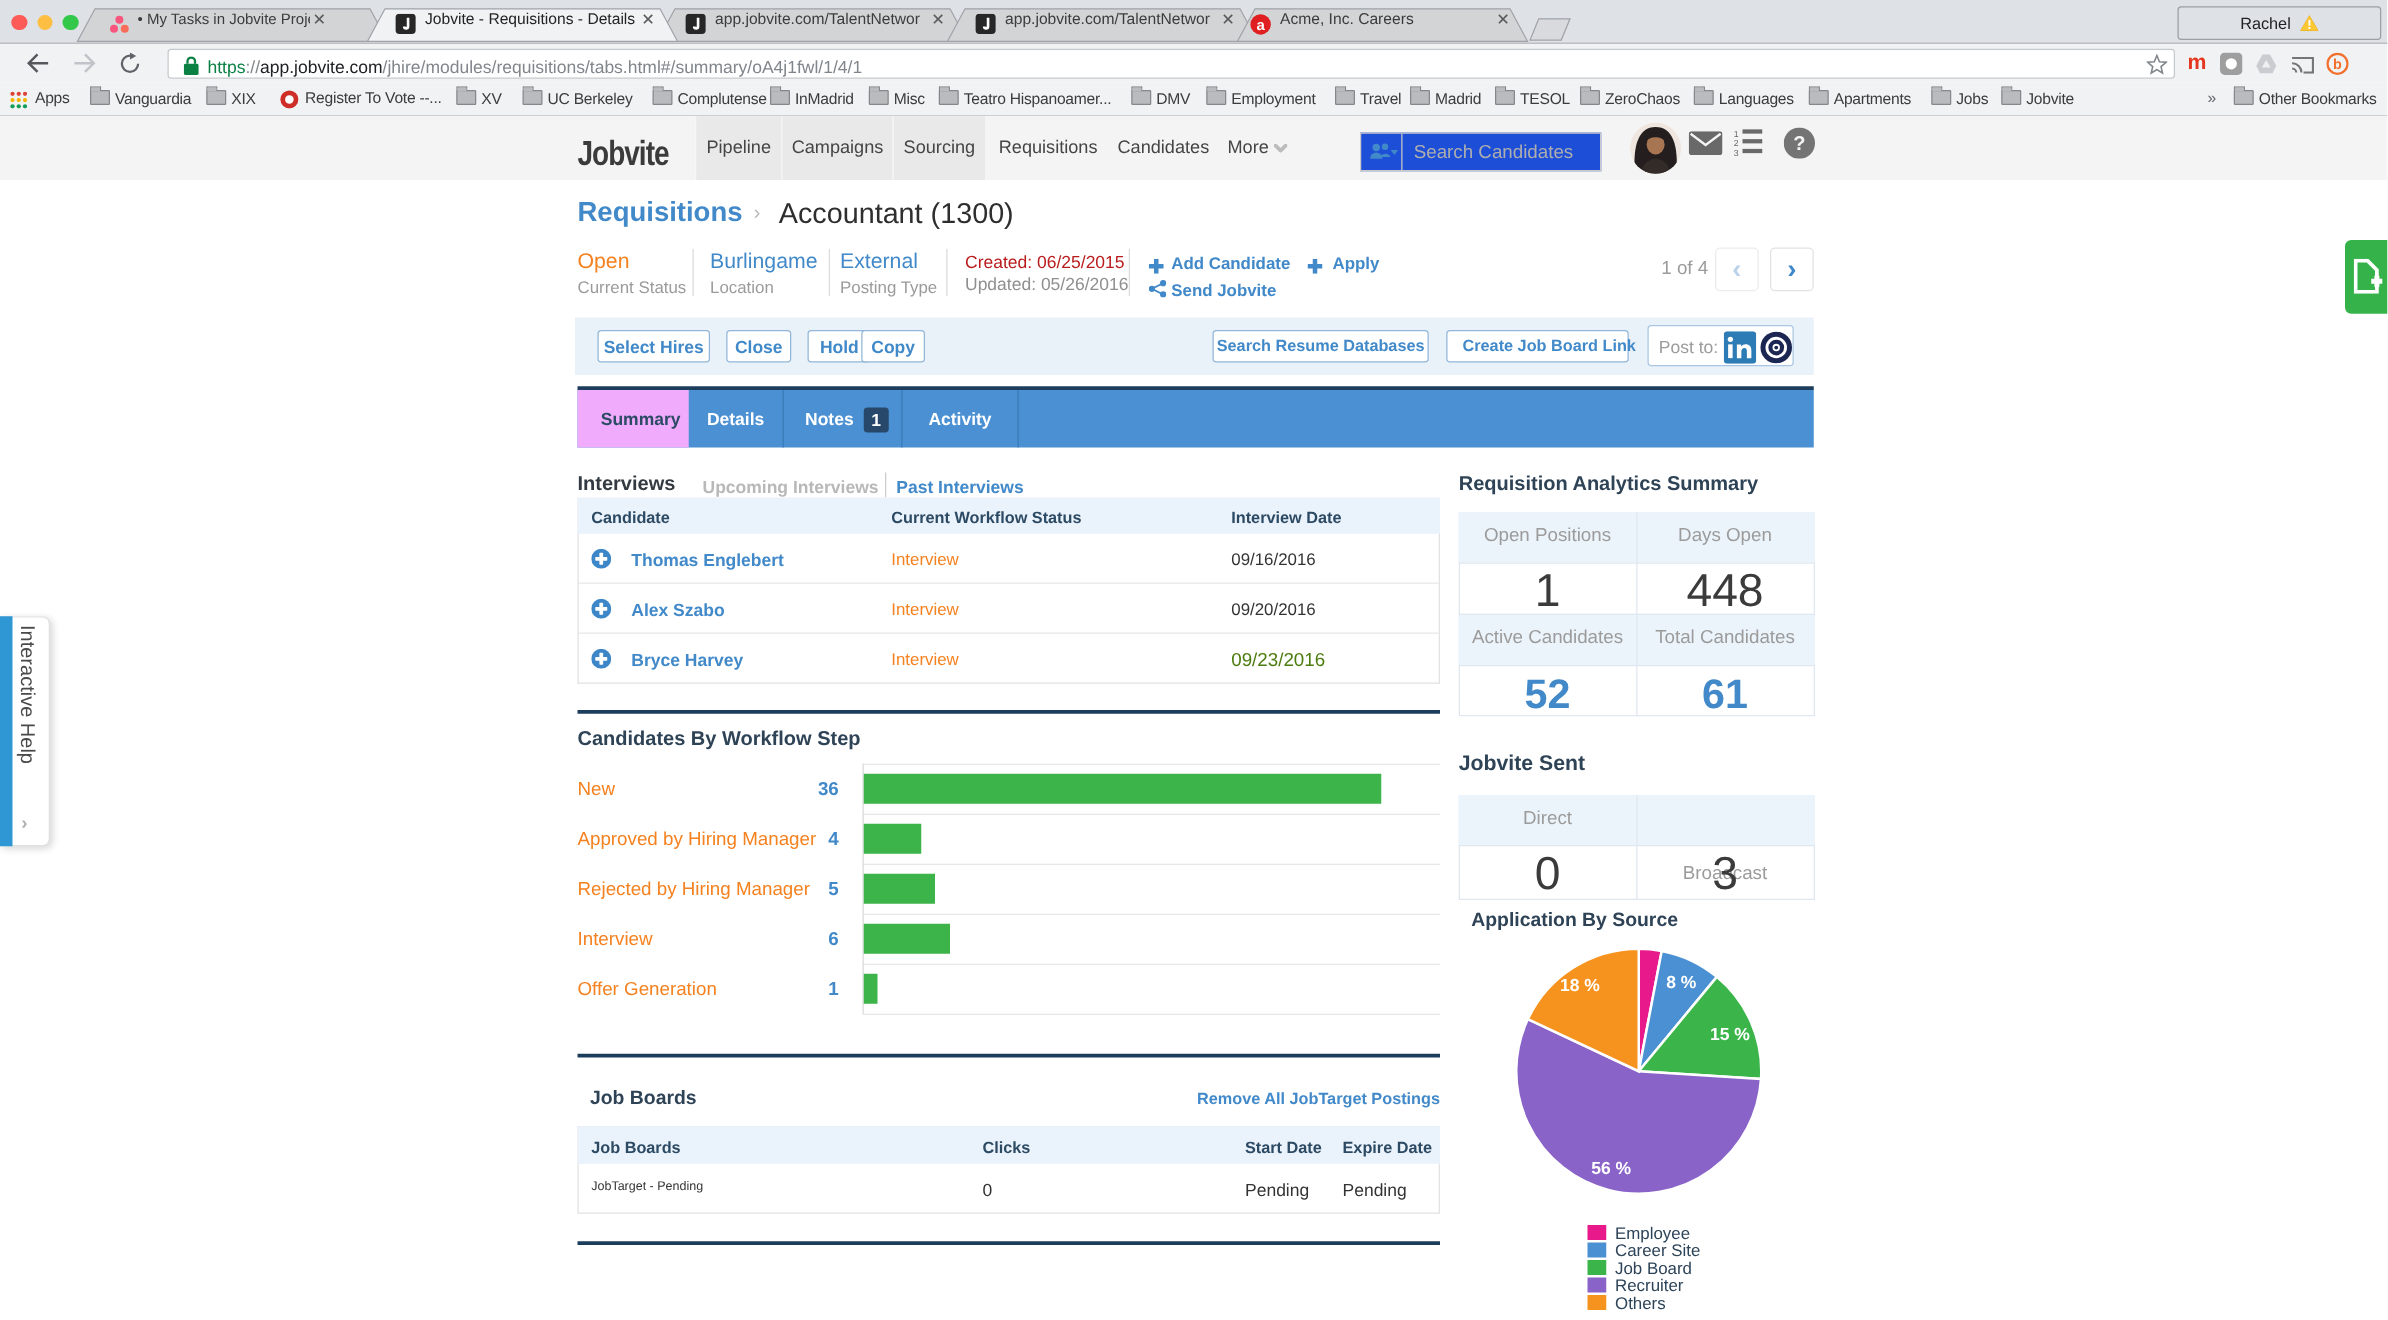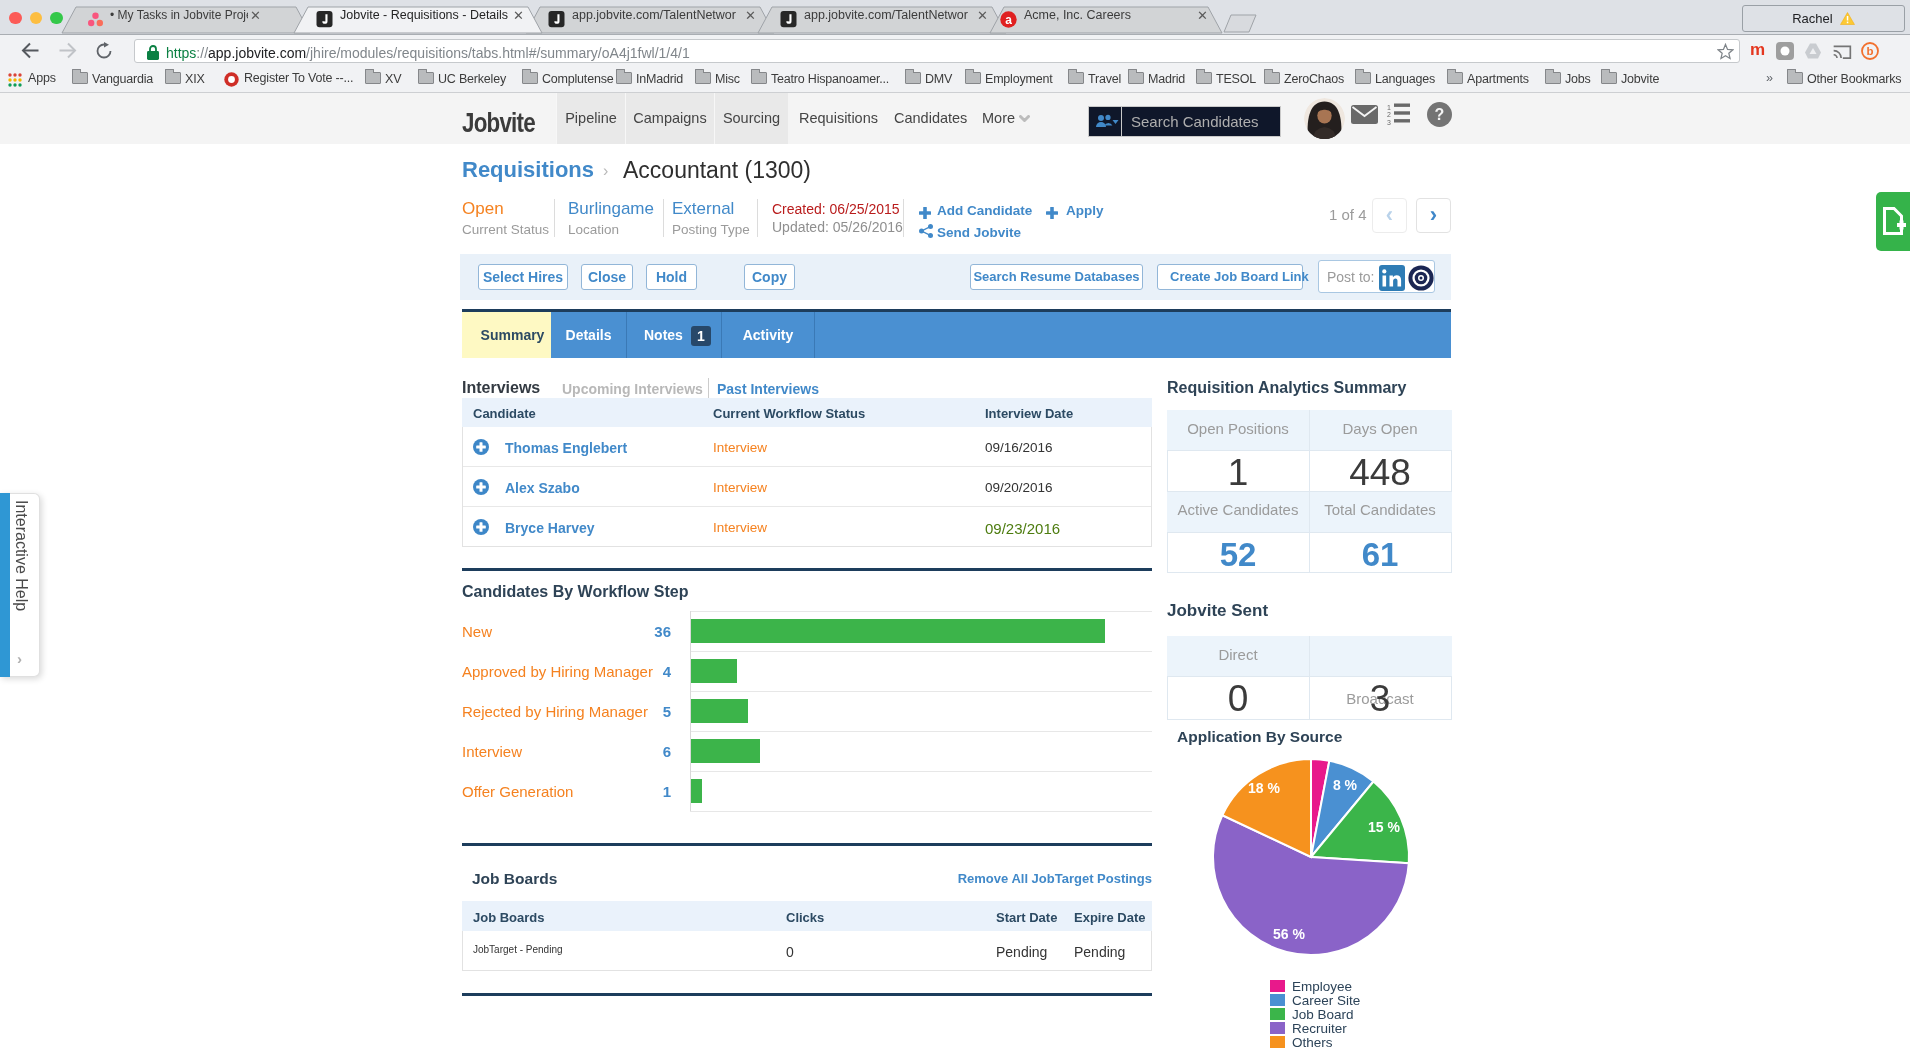--- a/index.html
+++ b/index.html
@@ -189,21 +189,21 @@
   <div class="abs" style="left:462px; top:14px; font-size:28px; font-weight:bold; color:#3b3b3b; letter-spacing:-1px; transform:scaleX(0.8); transform-origin:0 0;">Jobvite</div>
   <div class="nav1" style="left:556px; width:69px;">Pipeline</div>
   <div class="nav1" style="left:625px; width:89px;">Campaigns</div>
   <div class="nav1" style="left:714px; width:74px;">Sourcing</div>
   <div class="nav2" style="left:799px;">Requisitions</div>
   <div class="nav2" style="left:894px;">Candidates</div>
   <div class="nav2" style="left:982px;">More</div>
   <svg class="abs" style="left:1019px;top:22px" width="11" height="8" viewBox="0 0 11 8">
         <path d="M1.5 1.5 L5.5 5.5 L9.5 1.5" fill="none" stroke="#bcbcbc" stroke-width="3" stroke-linecap="round" stroke-linejoin="round"></path>
       </svg>
-  <div class="abs" style="left:1088px; top:13px; width:193px; height:31px; background:#0f172a; border:1px solid #c9c9c9;">
+  <div class="abs" style="left:1088px; top:13px; width:193px; height:31px; background:#1d4ed8; border:1px solid #c9c9c9;">
     <div class="abs" style="left:0; top:0; width:33px; height:29px; border-right:1px solid #c9c9c9;"></div>
     <svg class="abs" style="left:6px;top:7px" width="24" height="16" viewBox="0 0 24 16">
           <circle cx="6" cy="4" r="3" fill="#4189c9"></circle>
           <path d="M1 13 a5 5 0 0 1 10 0 Z" fill="#4189c9"></path>
           <circle cx="13" cy="3.4" r="2.6" fill="#4189c9"></circle>
           <path d="M9.4 11.5 a4.4 4.4 0 0 1 8 0 Z" fill="#4189c9"></path>
           <path d="M17.5 6 h6 l-3 4 Z" fill="#4189c9"></path>
         </svg>
     <div class="abs" style="left:42px; top:6px; font-size:15px; color:#aeaeae;">Search Candidates</div>
   </div>
@@ -283,21 +283,21 @@
     </svg>
 <div class="abs blue" style="left:937px; top:225px; font-size:13.5px; font-weight:bold;">Send Jobvite</div>
 <div class="abs grey" style="left:1329px; top:206px; font-size:15px;">1 of 4</div>
 <div class="abs" style="left:1372px; top:198px; width:35px; height:35px; border:1px solid #ececec; border-radius:4px; color:#b9d2ea; font-size:22px; font-weight:bold; text-align:center; line-height:32px;">‹</div>
 <div class="abs" style="left:1416px; top:198px; width:35px; height:35px; border:1px solid #e2e2e2; border-radius:4px; color:#3f87c9; font-size:22px; font-weight:bold; text-align:center; line-height:32px;">›</div>
 
 <div class="abs" style="left:460px; top:254px; width:991px; height:46px; background:#e9f1f9;"></div>
 <div class="btn" style="left:478px; width:90px;">Select Hires</div>
 <div class="btn" style="left:581px; width:52px;">Close</div>
 <div class="btn" style="left:646px; width:51px;">Hold</div>
-<div class="btn" style="left:744px; width:51px;">Copy</div>
+<div class="btn" style="left:689px; width:51px;">Copy</div>
 <div class="btn" style="left:970px; width:173px; font-size:13px;">Search Resume Databases</div>
 <div class="btn" style="left:1157px; width:146px; font-size:13px;padding-left:12px;">Create Job Board Link</div>
 <div class="abs" style="left:1318px; top:260px; width:117px; height:33px; background:#fff; border:1px solid #a9c7e2; border-radius:3px;">
   <span class="abs" style="left:8px; top:8px; font-size:14px; color:#9b9b9b;">Post to:</span>
   <svg class="abs" style="left:60px;top:3.5px" width="26" height="26" viewBox="0 0 26 26">
         <rect width="26" height="26" rx="3" fill="#2e7cb5"></rect>
         <rect x="3.5" y="10.5" width="3.6" height="11" fill="#fff"></rect>
         <circle cx="5.3" cy="6.4" r="2.1" fill="#fff"></circle>
         <path d="M10.5 10.5 h3.4 v1.7 a4.4 4.4 0 0 1 3.6 -1.9 c3 0 4.6 1.8 4.6 5 v6.2 h-3.6 v-5.6 c0 -1.6 -0.7 -2.5 -2 -2.5 c-1.4 0 -2.4 1 -2.4 2.6 v5.5 h-3.6 Z" fill="#fff"></path>
       </svg>
@@ -305,21 +305,21 @@
         <circle cx="13" cy="13" r="12.6" fill="#1b2653"></circle>
         <circle cx="13" cy="13" r="8.6" fill="#fff"></circle>
         <circle cx="13" cy="13" r="6.3" fill="#1b2653"></circle>
         <circle cx="13" cy="13" r="3" fill="#fff"></circle>
         <circle cx="13" cy="13" r="1.5" fill="#1b2653"></circle>
       </svg>
 </div>
 
 <div class="abs" style="left:462px; top:309px; width:989px; height:3px; background:#1d3d5c;"></div>
 <div class="abs" style="left:462px; top:312px; width:989px; height:46px; background:#4a90d2;"></div>
-<div class="abs" style="left:462px; top:312px; width:89px; height:46px; background:#fef9c3; color:#2c4a63; font-size:14px; font-weight:bold; text-align:center; text-indent:12px; line-height:46px;">Summary</div>
+<div class="abs" style="left:462px; top:312px; width:89px; height:46px; background:#f0abfc; color:#2c4a63; font-size:14px; font-weight:bold; text-align:center; text-indent:12px; line-height:46px;">Summary</div>
 <div class="abs" style="left:551px; top:312px; width:76px; height:46px; border-right:1px solid #3a79b6; color:#fff; font-size:14px; font-weight:bold; text-align:center; line-height:46px;">Details</div>
 <div class="abs" style="left:627px; top:312px; width:95px; height:46px; border-right:1px solid #3a79b6; color:#fff; font-size:14px; font-weight:bold; line-height:46px;"><span style="margin-left:17px;">Notes</span><span style="display:inline-block; margin-left:8px; width:20px; height:20px; background:#27486a; border-radius:3px; text-align:center; line-height:20px; vertical-align:middle;">1</span></div>
 <div class="abs" style="left:722px; top:312px; width:93px; height:46px; border-right:1px solid #3a79b6; color:#fff; font-size:14px; font-weight:bold; text-align:center; line-height:46px;">Activity</div>
 
 <div class="abs" style="left:462px; top:379px; font-size:16px; font-weight:bold; color:#333a42;">Interviews</div>
 <div class="abs" style="left:562px; top:381px; font-size:14px; font-weight:bold; color:#b8b8b8;">Upcoming Interviews</div>
 <div class="abs" style="left:708px; top:378px; width:1px; height:20px; background:#ccc;"></div>
 <div class="abs blue" style="left:717px; top:381px; font-size:14px; font-weight:bold;">Past Interviews</div>
 
 <div class="abs" style="left:462px; top:398px; width:690px; height:149px; border:1px solid #e2e2e2; border-top:none;"></div>

